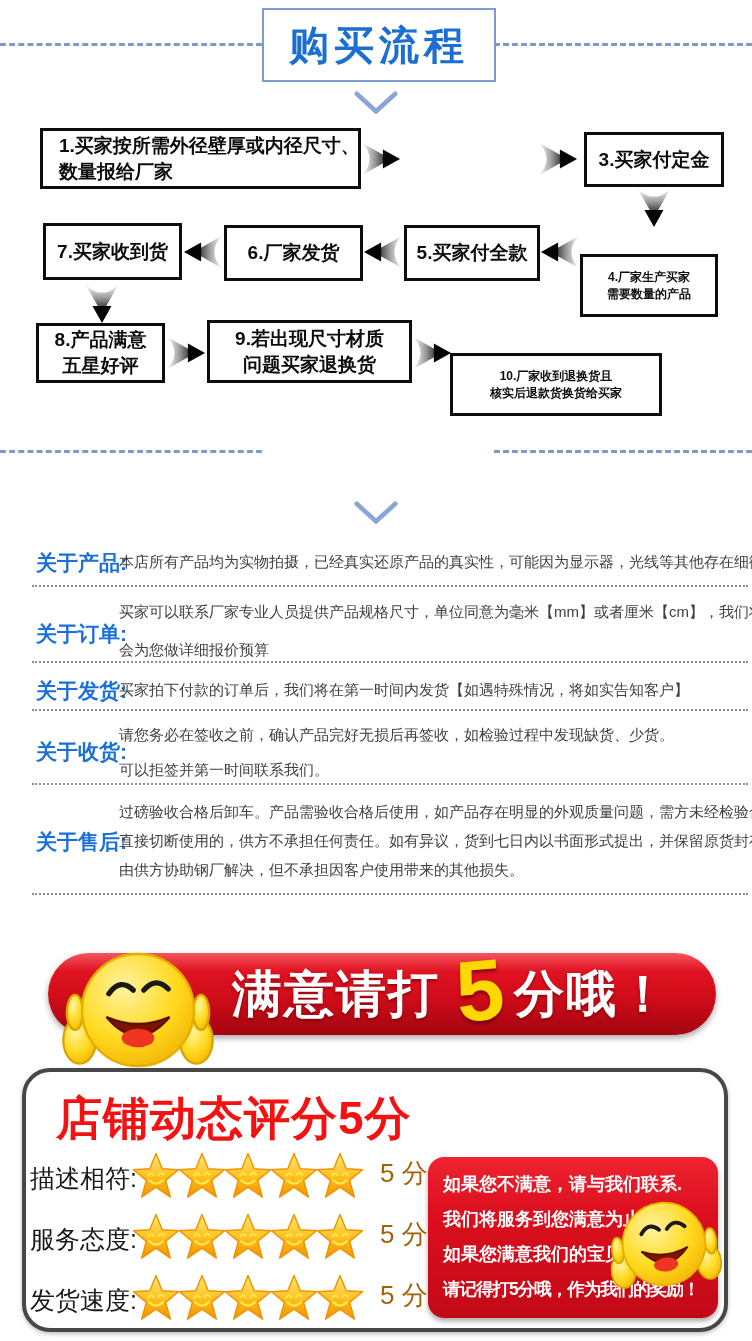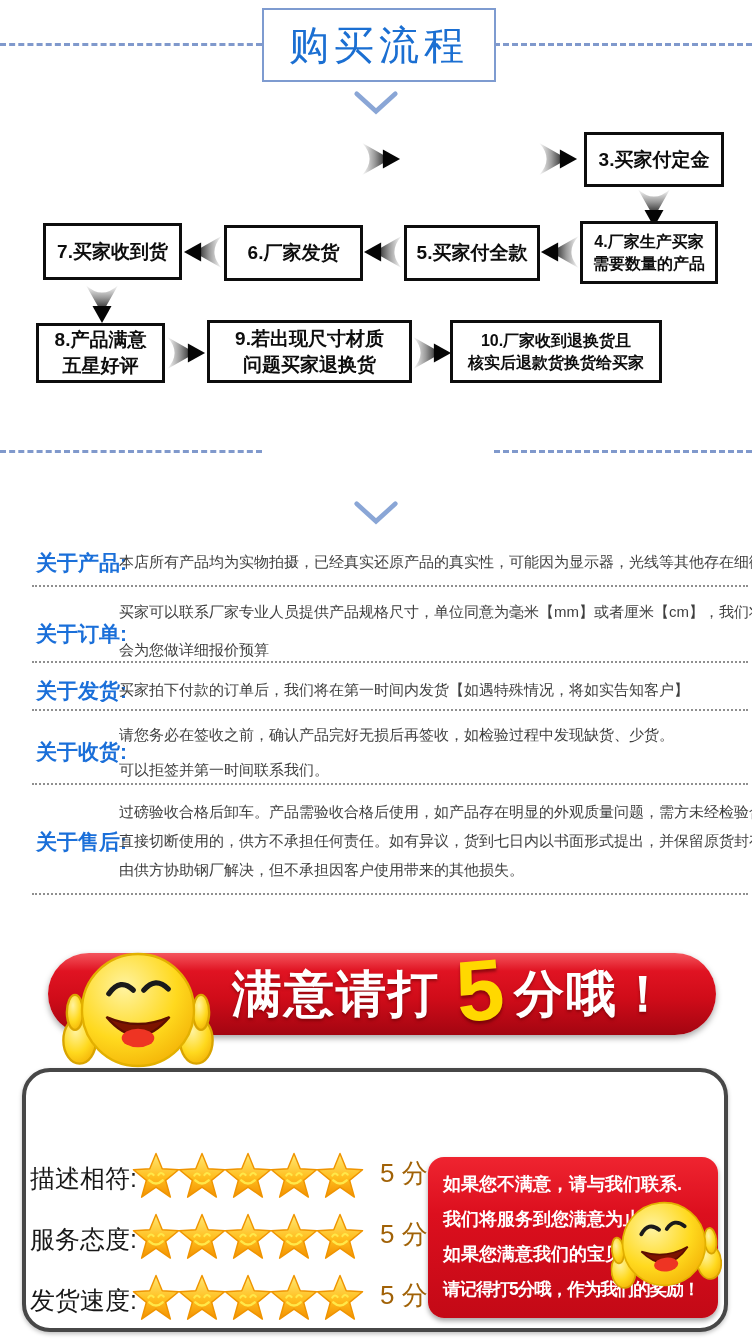--- a/index.html
+++ b/index.html
@@ -1,29 +1,29 @@
 <!DOCTYPE html>
 <html><head>
 <meta charset="utf-8">
 <style>
   html,body{margin:0;padding:0;background:#fff;}
   .page{position:relative;width:752px;height:1341px;background:#ffffff;overflow:hidden;
         font-family:"Liberation Sans","DejaVu Sans",sans-serif;}
   
   .dash{position:absolute;height:0;border-top:3px dashed #8099cc;}
   .hdr{position:absolute;left:262px;width:230px;height:70px;border:2px solid #7e9bd0;background:#fff;
-       display:flex;align-items:center;justify-content:center;font-size:40px;font-weight:normal;
+       display:flex;align-items:center;justify-content:center;font-size:40px;font-weight:bold;
        color:#1b6fd2;letter-spacing:5px;}
   .chev{position:absolute;left:353px;width:46px;height:26px;}
   
   .fbox{position:absolute;border:3px solid #0d0d0d;background:#fff;box-sizing:border-box;
         display:flex;flex-direction:column;align-items:center;justify-content:center;
         font-weight:bold;color:#0d0d0d;font-size:19px;line-height:1.35;white-space:nowrap;}
   .fbox.leftalign{align-items:flex-start;padding-left:16px;}
-  .fbox.small{font-size:16px;}
+  .fbox.small{font-size:12px;margin-top:33px;}
   .arr{position:absolute;width:40px;height:36px;}
   .arr.flip{transform:scaleX(-1);}
   .arr.down{transform:rotate(90deg);}
   
   .note-label{position:absolute;left:36px;color:#1a6fd9;font-weight:bold;font-size:21px;white-space:nowrap;}
   .note-line{position:absolute;left:119px;color:#3f3f3f;font-size:15px;white-space:nowrap;}
   .dotted{position:absolute;left:32px;right:4px;height:0;border-top:2px dotted #8f8f8f;}
   
   .banner{position:absolute;left:48px;top:953px;width:668px;height:82px;border-radius:42px;
           background:linear-gradient(180deg,#f4555d 0%,#e01322 22%,#d00c19 55%,#a30511 100%);
@@ -105,20 +105,24 @@
 
   <div class="dash" style="left:0;top:43px;width:262px;"></div>
   <div class="dash" style="left:494px;top:43px;width:258px;"></div>
   <div class="hdr" style="top:8px;">
     <span>购买流程</span>
   </div>
   <svg class="chev" style="top:90px;">
       <use href="#sym-chevron"></use>
     </svg>
 
+  <div class="fbox leftalign" style="left:40px;top:128px;width:321px;height:61px;">
+    <span>1.买家按所需外径壁厚或内径尺寸、</span>
+    <span>数量报给厂家</span>
+  </div>
   <svg class="arr" style="left:361px;top:141px;">
       <use href="#sym-arrow"></use>
     </svg>
   <svg class="arr" style="left:538px;top:141px;">
       <use href="#sym-arrow"></use>
     </svg>
   <div class="fbox" style="left:584px;top:132px;width:140px;height:55px;">
     <span>3.买家付定金</span>
   </div>
   <svg class="arr down" style="left:634px;top:190px;">
@@ -204,20 +208,21 @@
   <svg class="banner-smiley">
       <use href="#sym-smiley"></use>
     </svg>
   <div class="banner-text">
     <span class="banner-before">满意请打</span>
     <span class="banner-score">5</span>
     <span class="banner-after">分哦！</span>
   </div>
 
   <div class="panel"></div>
+  <div class="panel-title">店铺动态评分5分</div>
 
   <div class="rlabel" style="top:1162px;">描述相符:</div>
   <div class="stars" style="top:1152px;">
     <svg>
         <use href="#sym-star"></use>
       </svg>
     <svg>
         <use href="#sym-star"></use>
       </svg>
     <svg>

